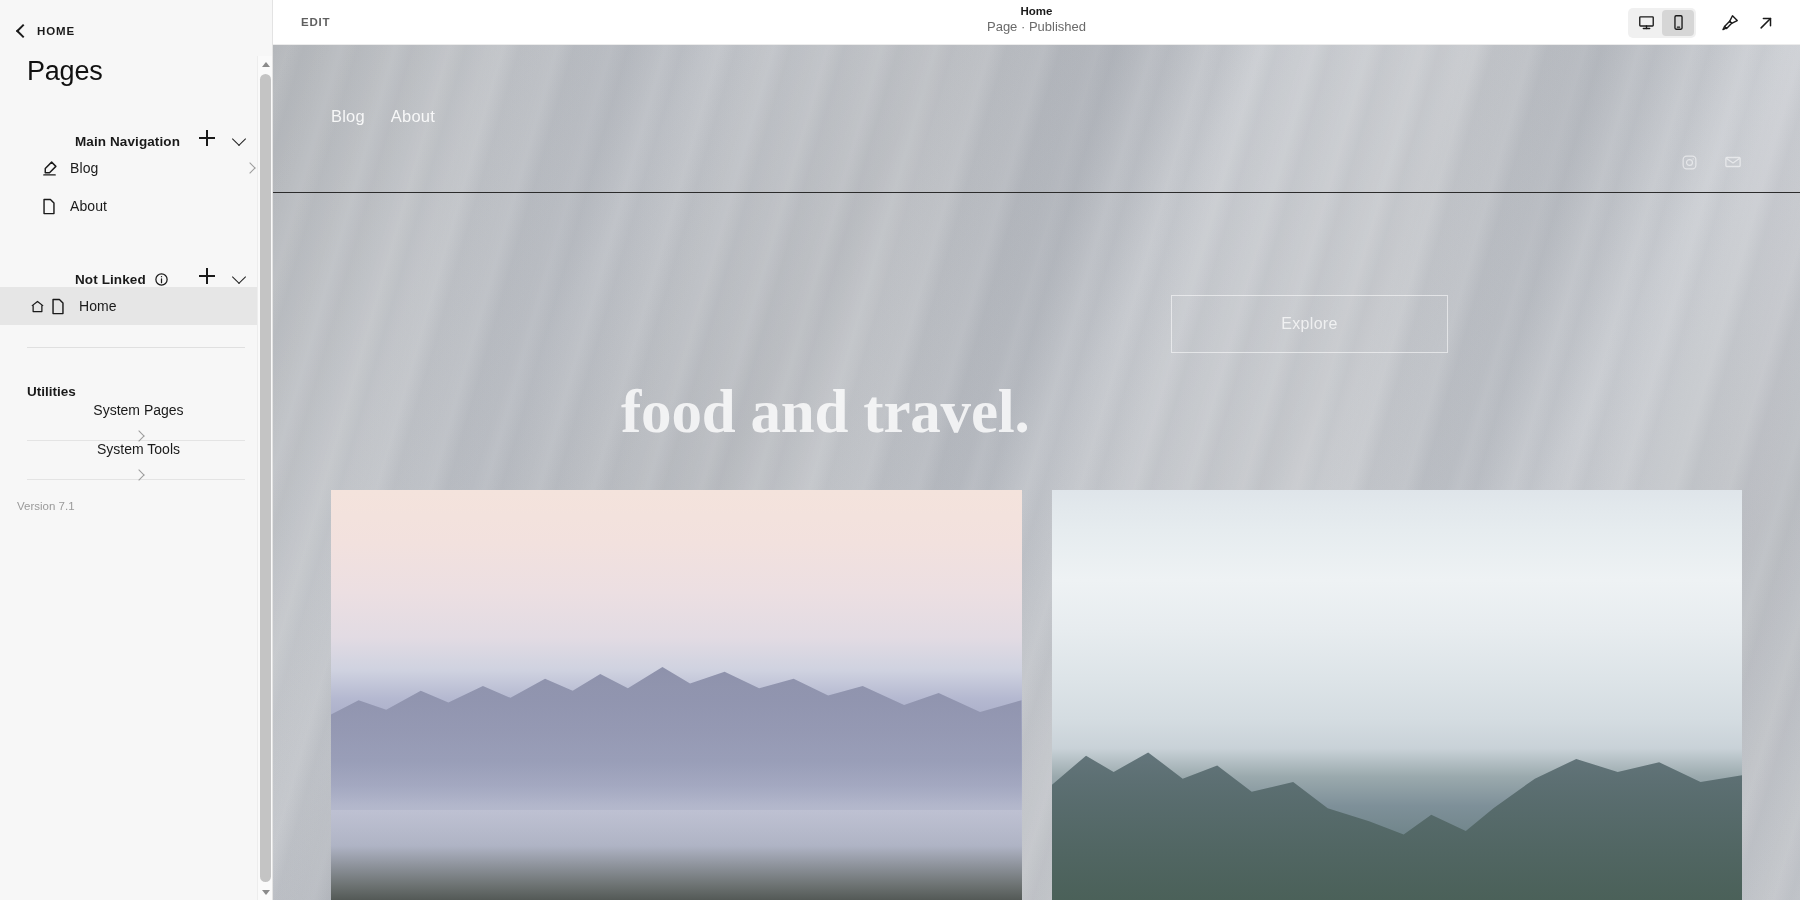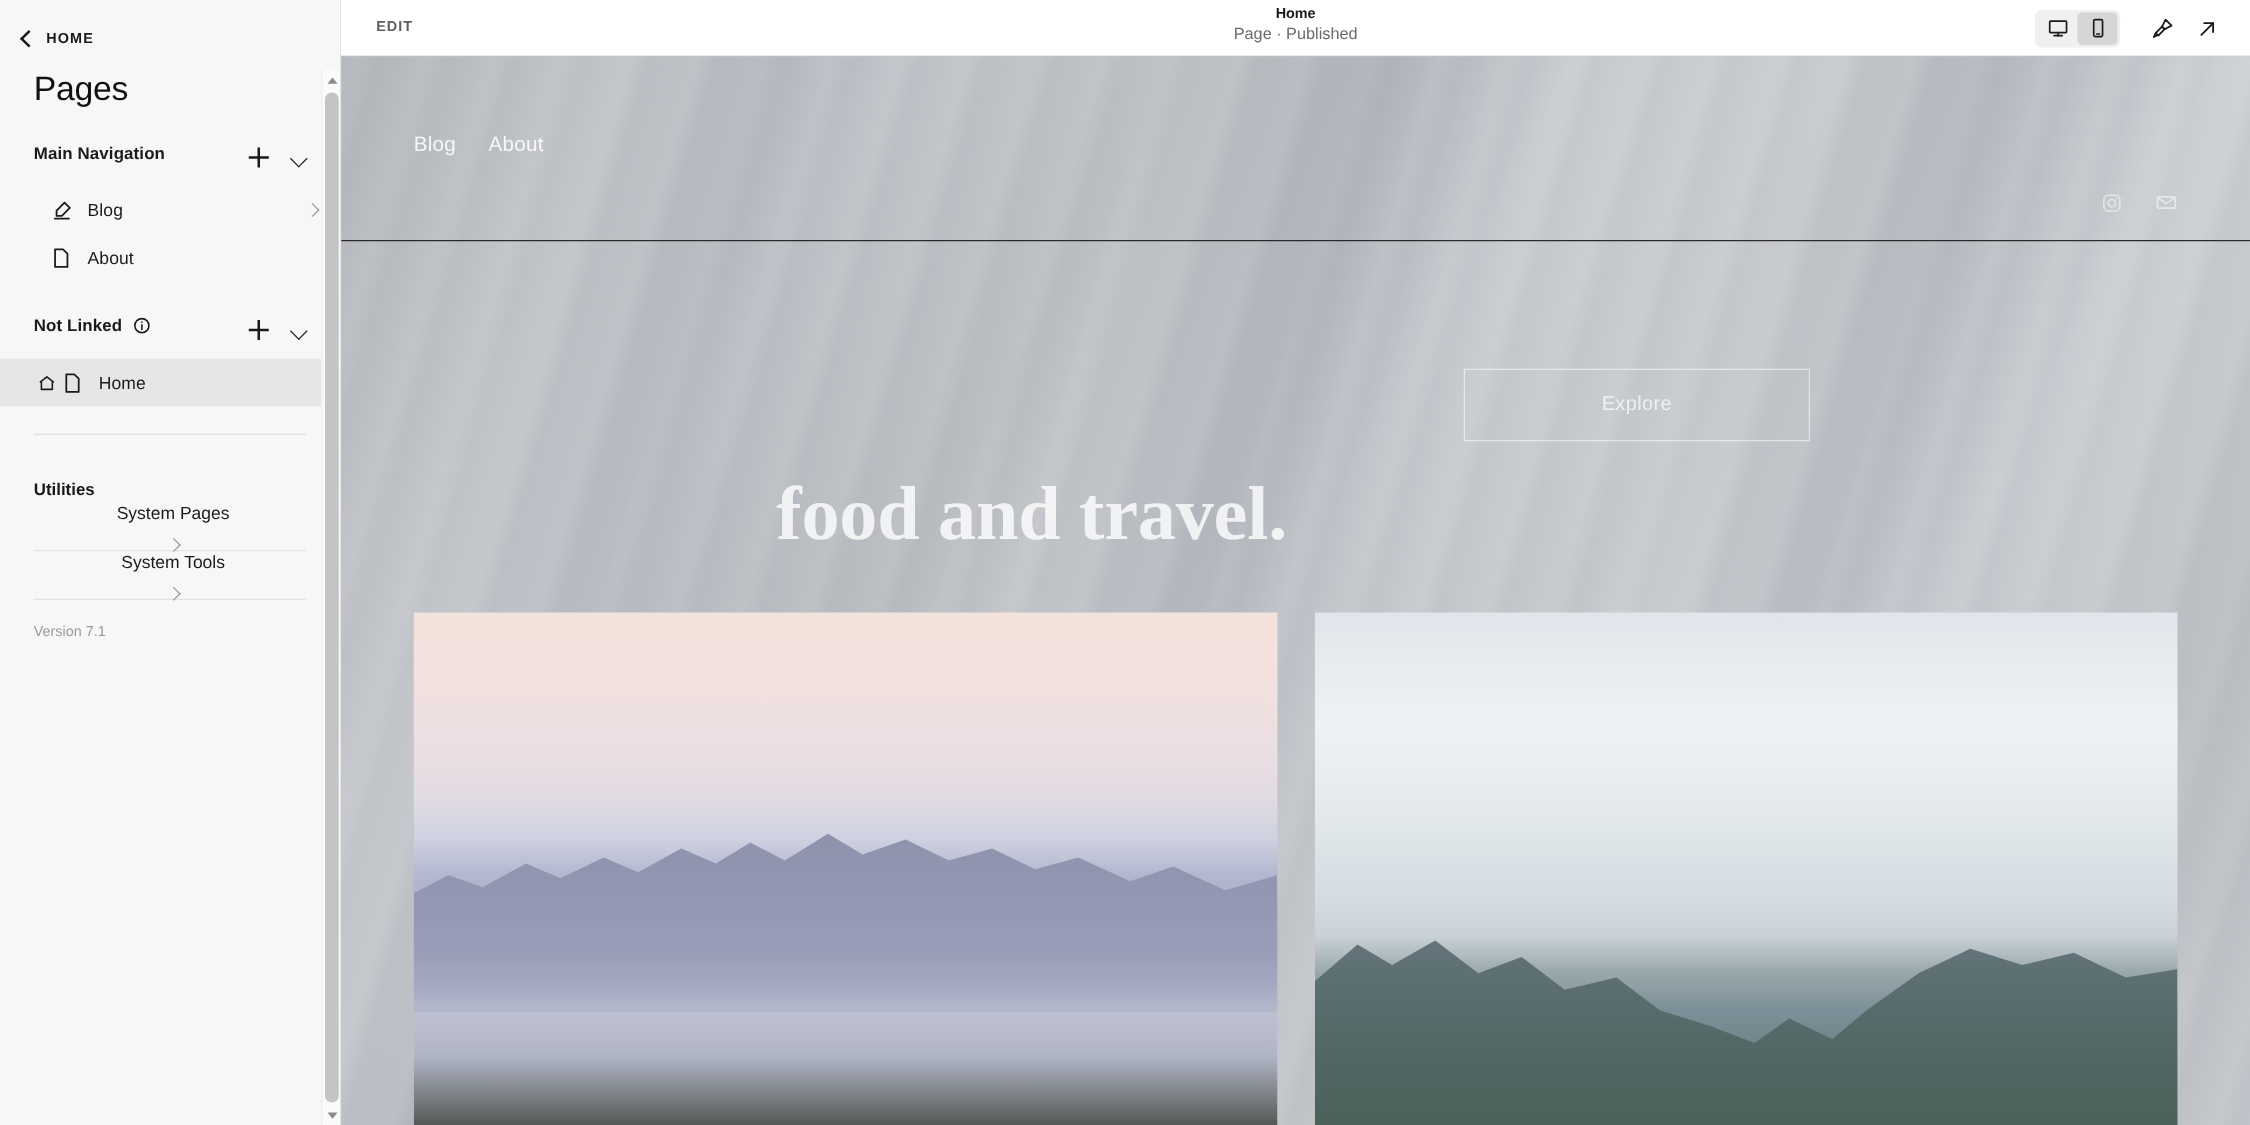--- a/index.html
+++ b/index.html
@@ -35,24 +35,25 @@
   .sb-back .label {
     font-size: 11.5px; font-weight: 700; letter-spacing: 0.9px;
     color: #1a1a1a;
   }
   .sb-title {
     font-size: 27px; font-weight: 400; color: #111;
     padding: 10px 0 0 27px; letter-spacing: -0.2px;
   }
 
   .sb-section {
-    display: flex; align-items: flex-start;
+    display: flex; align-items: flex-end;
     padding: 0 22px 0 27px;
     height: 34px;
     margin-top: 28px;
+    margin-left: 48px;
   }
   .sb-section .sec-label {
     font-size: 13.5px; font-weight: 700; color: #1a1a1a;
     letter-spacing: 0.1px;
   }
   .sb-section .info-icon {
     margin-left: 8px; width: 15px; height: 15px;
     display: inline-flex; align-items: center; justify-content: center;
   }
   .sb-section .spacer { flex: 1; }
@@ -115,21 +116,21 @@
   .util-row .u-label { font-size: 14px; color: #1a1a1a; flex: 1; }
   .util-row .rchev {
     width: 8px; height: 8px;
     border-right: 1.6px solid #9b9b9b; border-top: 1.6px solid #9b9b9b;
     transform: rotate(45deg);
   }
   .util-sep { height: 1px; background: #e4e4e4; margin: 0 27px; }
 
   .version {
     font-size: 11.5px; color: #9a9a9a;
-    padding-left: 27px; margin-top: 20px;
+    padding-left: 17px; margin-top: 20px;
   }
 
   
   .sb-scroll {
     position: absolute; top: 56px; right: 0; width: 15px; bottom: 0;
     background: #fafafa; border-left: 1px solid #ededed;
   }
   .sb-scroll .arr {
     position: absolute; left: 0; width: 15px; height: 16px;
     display: flex; align-items: center; justify-content: center;

